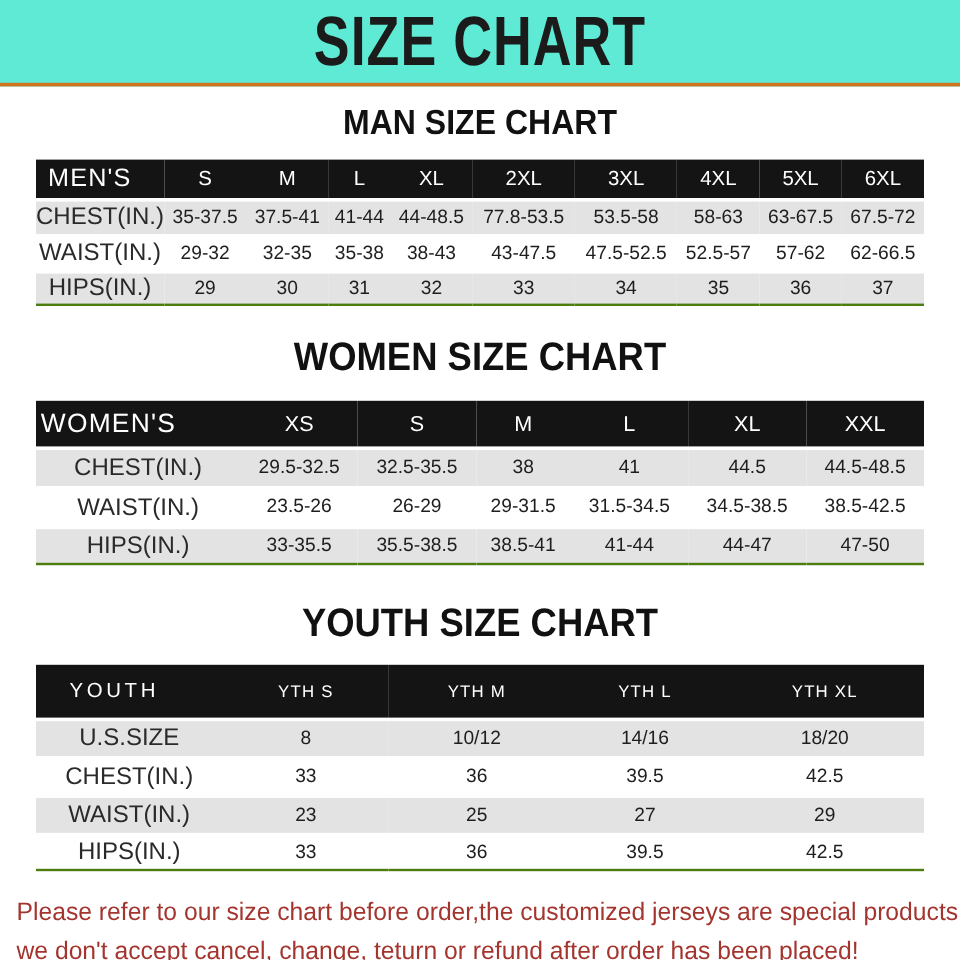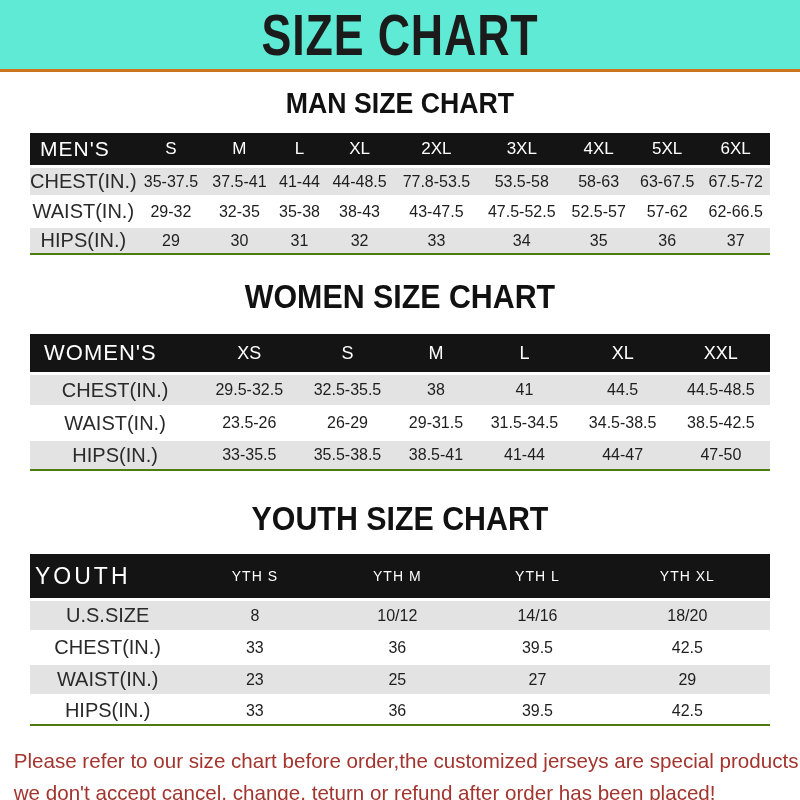--- a/index.html
+++ b/index.html
@@ -68,25 +68,25 @@
   }
   .size-table tbody tr:nth-child(odd) td { background: #E3E3E3; }
   .size-table tbody td.row-label { font-size: 20px; color: #2a2a2a; }
   .size-table tbody tr:last-child td { border-bottom: 2px solid #4d7c0f; }
 
   .table-men   thead th { height: 32px; font-size: 17px; }
   .table-men   thead th.corner-label { font-size: 21px; padding-left: 10px; width: 14%; }
   .table-men   tbody td { height: 27px; }
 
   .table-women thead th { height: 38px; font-size: 18px; }
-  .table-women thead th.corner-label { font-size: 22px; padding-left: 14px; width: 23%; }
+  .table-women thead th.corner-label { font-size: 22px; padding-left: 4px; width: 23%; }
   .table-women tbody td { height: 30px; }
 
   .table-youth thead th { height: 44px; font-size: 14px; letter-spacing: 1px; }
-  .table-youth thead th.corner-label { font-size: 23px; padding-left: 5px; width: 21%; letter-spacing: 3px; }
+  .table-youth thead th.corner-label { font-size: 17px; padding-left: 28px; width: 21%; letter-spacing: 3px; }
   .table-youth tbody td { height: 29px; }
 
   
   .notice {
     margin-top: 12px;
     padding: 4px 14px 0;
     color: #A3342E;
     font-size: 21px;
     line-height: 1.5;
     font-weight: 500;

